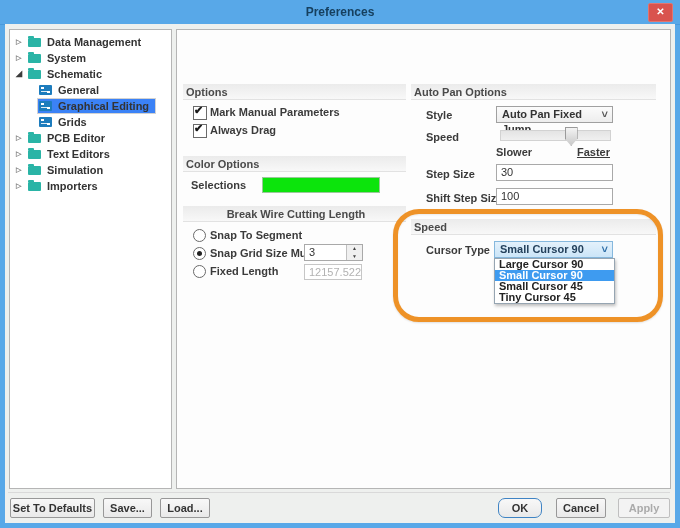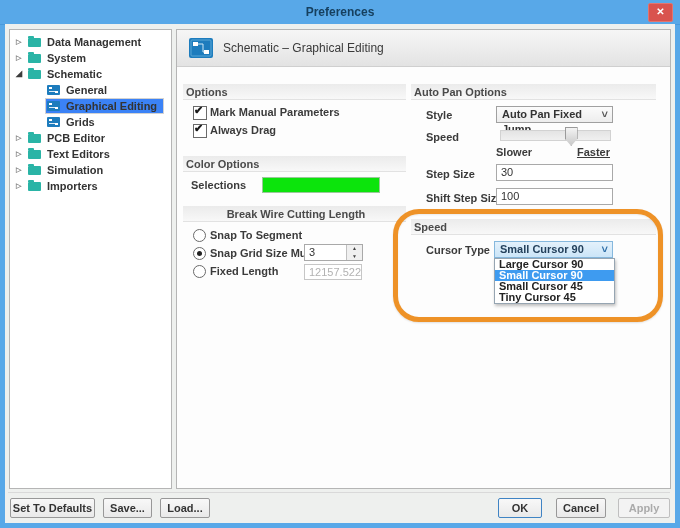--- a/index.html
+++ b/index.html
@@ -8,21 +8,21 @@
   .title{display:block;text-align:center;line-height:24px;font-size:12px;font-weight:600;color:#16405f;}
   .closebtn{position:absolute;right:7px;top:3px;width:23px;height:17px;background:#d9534e;border:1px solid #e2756f;border-radius:2px;color:#fff;font-size:10px;font-weight:700;text-align:center;line-height:15px;cursor:pointer;}
   .content{position:absolute;left:5px;right:5px;top:24px;bottom:5px;background:#eef0ee;}
   .panel{position:absolute;background:#fdfdfd;border:1px solid #b5b5b5;}
   .treepanel{left:4px;top:5px;width:161px;height:458px;background:#fff;}
   .mainpanel{left:171px;top:5px;width:493px;height:458px;}
   
   .tree{position:absolute;left:0;top:4px;right:0;}
   .trow{display:flex;align-items:center;height:16px;font-size:11px;font-weight:600;color:#333;cursor:default;}
   .lvl1{padding-left:6px;}
-  .lvl2{padding-left:36px;}
+  .lvl2{padding-left:28px;}
   .arrow{width:11px;font-size:7px;color:#7a7a7a;text-align:left;line-height:16px;}
   .arrow.exp{color:#3c3c3c;font-size:8px;}
   .rowbox{display:flex;align-items:center;padding:1px 6px 1px 1px;}
   .rowbox.sel{background:#3b82f6;outline:1px solid #d2d2d2;}
   .folder{width:13px;height:9px;background:#2ab4a6;border-radius:1px;position:relative;margin-top:1px;flex:0 0 13px;}
   .folder::before{content:"";position:absolute;top:-2px;left:0;width:6px;height:2px;background:#2ab4a6;border-radius:1px 1px 0 0;}
   .schicon{width:13px;height:10px;background:#1d7cbd;border-radius:1px;position:relative;flex:0 0 13px;}
   .schicon::before{content:"";position:absolute;left:2px;top:2px;width:3px;height:2px;background:#fff;box-shadow:6px 4px 0 #fff;}
   .schicon::after{content:"";position:absolute;left:2px;top:6px;width:7px;height:1px;background:rgba(255,255,255,.85);}
   .tlabel{margin-left:6px;white-space:nowrap;}
@@ -50,21 +50,21 @@
   .combo.blue{background:linear-gradient(#e4f1fb,#cbe5f8);border-color:#86b8dd;color:#24415c;}
   .combo.blue .chev{color:#2d6da6;}
   .ddlist{position:absolute;background:#fff;border:1px solid #96a5b2;box-shadow:1px 2px 3px rgba(0,0,0,.25);z-index:40;}
   .dditem{height:11px;line-height:10px;font-size:11px;font-weight:600;color:#222;padding-left:4px;white-space:nowrap;}
   .dditem.sel{background:#3e9bf0;color:#fff;}
   .slidertrack{position:absolute;left:323px;top:100px;width:109px;height:9px;background:linear-gradient(#e4e4e4,#f0f0f0);border:1px solid #d2d2d2;}
   .sliderthumb{position:absolute;top:-4px;margin-left:-5px;width:11px;height:17px;background:linear-gradient(#f4f4f4,#c9c9c9);border:1px solid #9a9a9a;clip-path:polygon(0 0,100% 0,100% 60%,50% 100%,0 60%);cursor:pointer;}
   .annot{position:absolute;left:216px;top:179px;width:260px;height:103px;border:5px solid #ee9227;border-radius:26px;z-index:50;pointer-events:none;box-shadow:0 1px 2px rgba(0,0,0,.12), inset 0 1px 2px rgba(0,0,0,.08);}
   .footline{position:absolute;left:3px;right:5px;top:468px;height:1px;background:#d9d9d9;}
   .btn{position:absolute;top:474px;height:20px;background:linear-gradient(#f8f8f8,#e9e9e9);border:1px solid #989898;border-radius:2px;font-family:"Liberation Sans",sans-serif;font-size:11px;font-weight:600;color:#333;text-align:center;line-height:18px;box-sizing:border-box;cursor:pointer;}
-  .btn.okbtn{border-color:#3f84c4;}
+  .btn.okbtn{border-color:#3f84c4;border-radius:7px;}
   .btn.disabled{color:#ababab;border-color:#bfbfbf;background:#f3f3f3;cursor:default;}
 </style>
 </head>
 <body>
 
 <div class="dialog">
 
   <div class="titlebar">
     <span class="title">Preferences</span>
     <div class="closebtn"><span>✕</span></div>
@@ -139,32 +139,20 @@
           <span class="rowbox">
               <span class="folder"></span>
               <span class="tlabel">Importers</span>
             </span>
         </div>
       </div>
     </div>
 
     <div class="panel mainpanel">
 
-      <div class="mainhdr">
-        <span class="hicon">
-          <svg width="24" height="20" aria-hidden="true">
-              <rect width="24" height="20" rx="2" fill="#1d7cbd"></rect>
-              <rect x="2" y="2" width="20" height="16" rx="1" fill="none" stroke="#5aa7d6" stroke-width="1"></rect>
-              <rect x="4" y="4" width="5" height="4" fill="#fff"></rect>
-              <rect x="15" y="12" width="5" height="4" fill="#fff"></rect>
-              <path d="M9 6 h5 v8 h1" stroke="#cfe8f6" stroke-width="1" fill="none"></path>
-            </svg>
-        </span>
-        <span class="htitle">Schematic – Graphical Editing</span>
-      </div>
 
       <div class="hdrbar" style="left:6px;top:54px;width:223px;">Options</div>
 
       <span class="cbx" style="left:16px;top:76px;">
           <span class="ck">✔</span>
         </span>
       <span class="lbl" style="left:33px;top:74px;">Mark Manual Parameters</span>
 
       <span class="cbx" style="left:16px;top:94px;">
           <span class="ck">✔</span>

